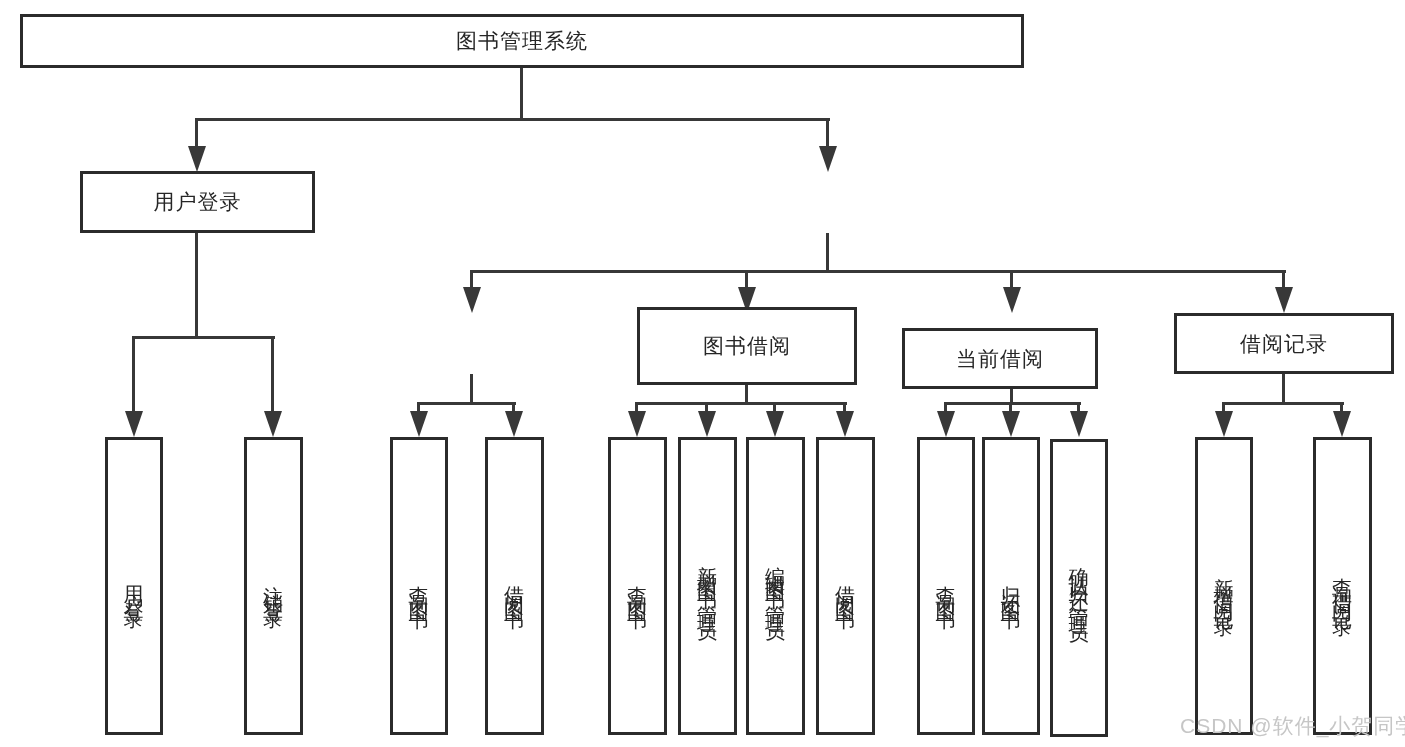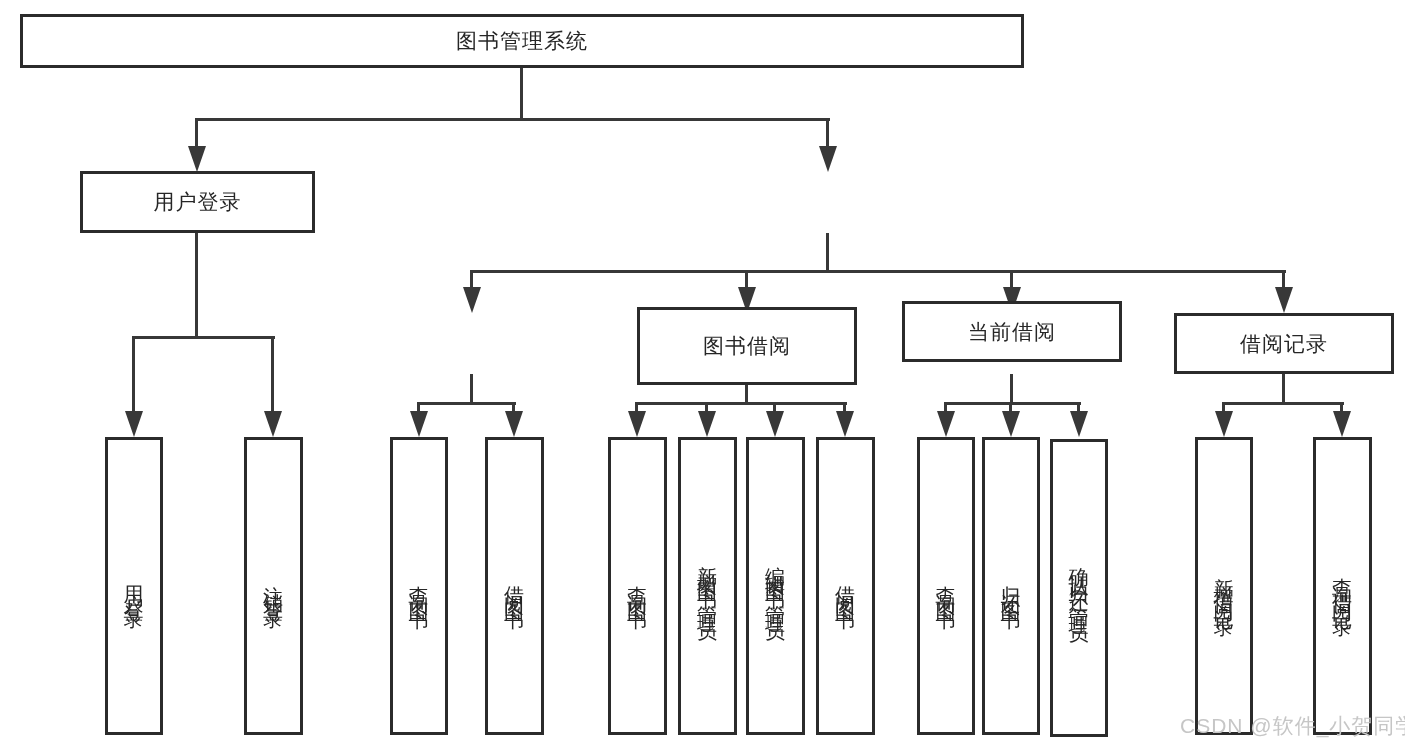--- a/index.html
+++ b/index.html
@@ -117,21 +117,21 @@
   <div class="vline" style="left:1222px;top:402px;height:11px"></div>
   <div class="arrow" style="left:1215px;top:411px"></div>
   <div class="vline" style="left:1340px;top:402px;height:11px"></div>
   <div class="arrow" style="left:1333px;top:411px"></div>
 
   <div class="node" style="left:20px;top:14px;width:1004px;height:54px">图书管理系统</div>
 
   <div class="node" style="left:80px;top:171px;width:235px;height:62px">用户登录</div>
 
   <div class="node" style="left:637px;top:307px;width:220px;height:78px">图书借阅</div>
-  <div class="node" style="left:902px;top:301px;width:220px;height:61px">当前借阅</div>
+  <div class="node" style="left:902px;top:328px;width:196px;height:61px">当前借阅</div>
   <div class="node" style="left:1174px;top:313px;width:220px;height:61px">借阅记录</div>
 
   <div class="node vnode" style="left:105px;top:437px;width:58px;height:298px">用户登录</div>
   <div class="node vnode" style="left:244px;top:437px;width:59px;height:298px">注销登录</div>
 
   <div class="node vnode" style="left:390px;top:437px;width:58px;height:298px">查询图书</div>
   <div class="node vnode" style="left:485px;top:437px;width:59px;height:298px">借阅图书</div>
 
   <div class="node vnode" style="left:608px;top:437px;width:59px;height:298px">查询图书</div>
   <div class="node vnode" style="left:678px;top:437px;width:59px;height:298px">新增图书（管理员）</div>

